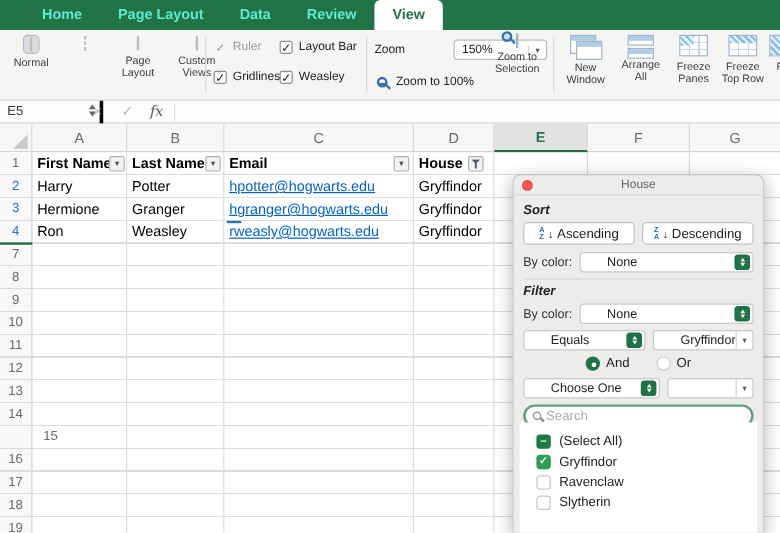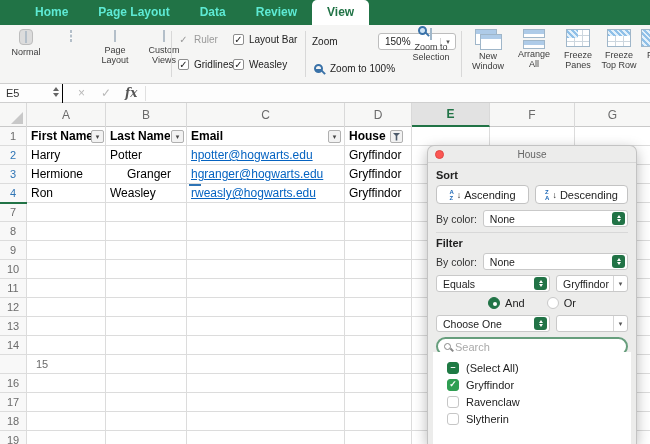--- a/index.html
+++ b/index.html
@@ -52,29 +52,29 @@
     position:relative; margin:0 auto; }
   .hatch { position:absolute; background:repeating-linear-gradient(45deg,#8fc0e8 0 2px,#e3f0fa 2px 4px); }
   .ic-zoomsel { width:26px; height:20px; border:1px solid #9fb6c9; background:#fff; position:relative; margin:0 auto;
     background-image:repeating-linear-gradient(to right,transparent 0 6px,#ccd6de 6px 7px),
                      repeating-linear-gradient(to bottom,transparent 0 5px,#ccd6de 5px 6px); }
   .ic-zoomsel .mag { position:absolute; right:4px; bottom:4px; background:#cfe4f5; }
 
   
   .fbar { position:absolute; left:0; top:84px; width:650px; height:19px; background:#fdfdfd;
           border-bottom:1px solid #cfcfcf; font-size:11px; color:#333; }
-  .namebox { position:absolute; left:0; top:0; width:63px; height:19px; border-right:1px solid #000000; }
+  .namebox { position:absolute; left:0; top:0; width:86px; height:19px; border-right:3px solid #000000; }
   .namebox .ref { position:absolute; left:6px; top:3px; }
   .stepper { position:absolute; right:3px; top:3px; display:flex; flex-direction:column; gap:2px; }
   .tri-up { width:0; height:0; border-left:3px solid transparent; border-right:3px solid transparent;
             border-bottom:4px solid #666; }
   .tri-down { width:0; height:0; border-left:3px solid transparent; border-right:3px solid transparent;
               border-top:4px solid #666; }
   .fico { position:absolute; top:2px; color:#b9b9b9; font-size:12px; }
-  .fx { font-family:"DejaVu Serif", serif; font-style:italic; color:#555;font-weight:bold; }
+  .fx { font-family:"DejaVu Serif", serif; font-style:italic; color:#555; }
   .fdiv { position:absolute; left:145px; top:2px; height:15px; width:1px; background:#e0e0e0; }
 
   
   .colhdr { position:absolute; left:0; top:103px; width:650px; height:24px; background:#f7f7f6;
             border-bottom:1px solid #c9c9c9; font-size:12px; color:#6b6b6b; }
   .corner { position:absolute; left:0; top:0; width:27px; height:24px; border-right:1px solid #d9d9d9; }
   .corner::after { content:''; position:absolute; right:3px; bottom:3px; width:0; height:0;
                    border-left:12px solid transparent; border-bottom:12px solid #c8c8c8; }
   .chcell { position:absolute; top:0; height:24px; display:flex; align-items:center; justify-content:center;
             border-right:1px solid #d9d9d9; }
@@ -112,31 +112,31 @@
 
   
   .popup { position:absolute; left:427px; top:145px; width:210px; height:299px; background:#ececeb;
            border:1px solid #c3c3c3; border-bottom:none; border-radius:7px 7px 0 0;
            box-shadow:0 4px 14px rgba(0,0,0,.28); font-size:11px; color:#222; }
   .ptitle { position:relative; height:17px; border-bottom:1px solid #d6d6d6; text-align:center;
             font-size:10px; color:#666; line-height:17px; }
   .closedot { position:absolute; left:7px; top:4px; width:9px; height:9px; border-radius:50%;
               background:#fc5753; border:1px solid #df4744; }
   .pbody { padding:4px 8px 0; }
-  .psec { font-weight:bold; font-size:11px; margin:2px 0 4px; }
+  .psec { font-weight:bold; font-size:11px; margin:2px 0 4px;font-style:italic; }
   .sortbtns { display:flex; gap:6px; margin-bottom:6px; }
   .sortbtn { flex:1; height:19px; background:#fff; border:1px solid #c3c3c3; border-radius:4px;
              display:flex; align-items:center; justify-content:center; gap:3px; font-size:11px; }
   .az { display:flex; flex-direction:column; font-size:6px; line-height:6px; font-weight:bold; color:#1b66b5; }
   .azarrow { font-size:9px; color:#222; }
   .bycolor { display:flex; align-items:center; gap:6px; margin-bottom:5px; }
   .bycolor .lbl { color:#333; font-size:10.5px; white-space:nowrap; }
   .combo { flex:1; height:17px; background:#fff; border:1px solid #c9c9c9; border-radius:3px;
            display:flex; align-items:center; font-size:10.5px; }
-  .combo .val { flex:1; padding-left:6px; white-space:nowrap; overflow:hidden; }
+  .combo .val { flex:1; padding-left:22px; white-space:nowrap; overflow:hidden; }
   .gstep { width:13px; height:13px; margin-right:2px; background:#217346; border-radius:3px;
            display:flex; flex-direction:column; align-items:center; justify-content:center; gap:1px; flex:none; }
   .gstep .u { width:0; height:0; border-left:2.5px solid transparent; border-right:2.5px solid transparent;
               border-bottom:3px solid #fff; }
   .gstep .d { width:0; height:0; border-left:2.5px solid transparent; border-right:2.5px solid transparent;
               border-top:3px solid #fff; }
   .ddbtn { width:14px; align-self:stretch; border-left:1px solid #d5d5d5; display:flex;
            align-items:center; justify-content:center; font-size:7px; color:#555; flex:none; }
   .pdiv { height:1px; background:#d8d8d8; margin:3px 0 4px; }
   .fltrow { display:flex; gap:6px; margin-bottom:5px; }
@@ -328,21 +328,21 @@
   <div class="hdd" style="left:390px; top:3px;">
       <span class="funnel"></span>
     </div>
 
   <div class="cell" style="left:27px; top:19px; width:78px;">Harry</div>
   <div class="cell" style="left:106px; top:19px; width:80px;">Potter</div>
   <div class="cell link" style="left:187px; top:19px; width:157px;">hpotter@hogwarts.edu</div>
   <div class="cell" style="left:345px; top:19px; width:66px;">Gryffindor</div>
 
   <div class="cell" style="left:27px; top:38px; width:78px;">Hermione</div>
-  <div class="cell" style="left:106px; top:38px; width:80px;margin-left:17px;">Granger</div>
+  <div class="cell" style="left:106px; top:38px; width:80px;">Granger</div>
   <div class="cell link" style="left:187px; top:38px; width:157px;">hgranger@hogwarts.edu</div>
   <div class="cell" style="left:345px; top:38px; width:66px;">Gryffindor</div>
   <div class="flashmark"></div>
 
   <div class="cell" style="left:27px; top:57px; width:78px;">Ron</div>
   <div class="cell" style="left:106px; top:57px; width:80px;">Weasley</div>
   <div class="cell link" style="left:187px; top:57px; width:157px;">rweasly@hogwarts.edu</div>
   <div class="cell" style="left:345px; top:57px; width:66px;">Gryffindor</div>
 </div>
 

